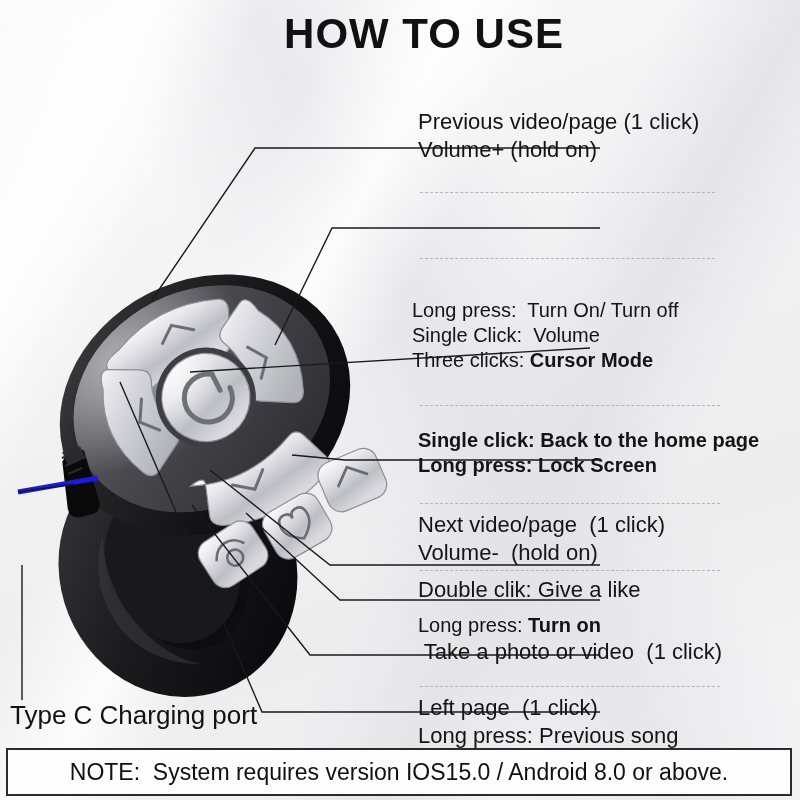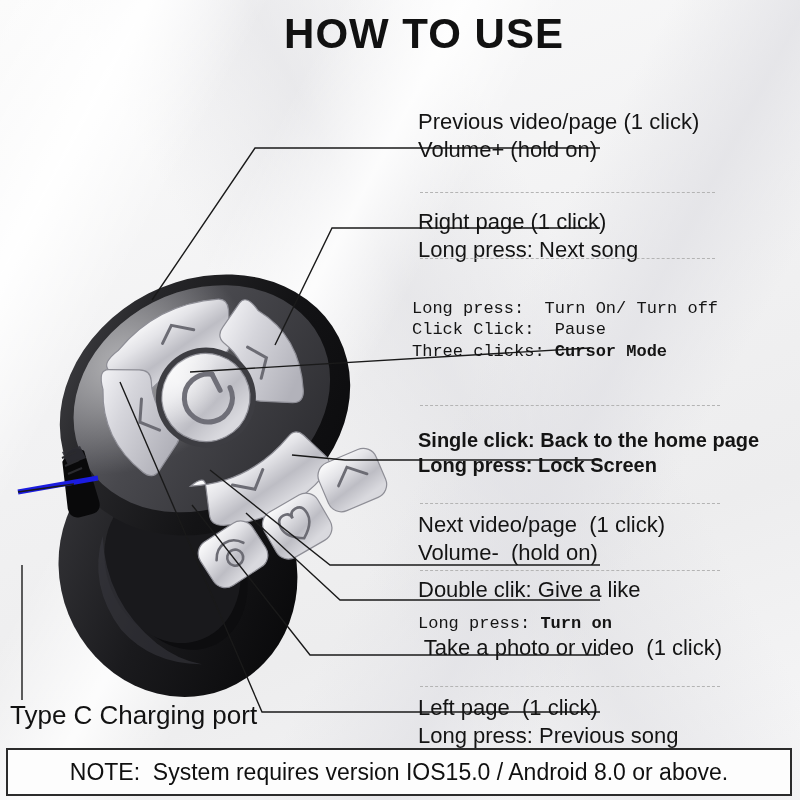--- a/index.html
+++ b/index.html
@@ -24,21 +24,21 @@
     font-size:42px;font-weight:bold;letter-spacing:1px;color:#111;
     font-family:"Liberation Sans", sans-serif;
     padding-left:24px;
   }
   
   #device-svg,#leader-svg{position:absolute;left:0;top:0;width:800px;height:800px;}
   #leader-svg{pointer-events:none;}
   
   .block{position:absolute;left:418px;color:#141414;}
   .block .ln{white-space:pre;line-height:1.26;}
-  .r-reg{font-size:17px;font-weight:400;font-family:Liberation Mono, monospace;}
+  .r-reg{font-size:20px;font-weight:400;}
   .r-bold{font-size:20px;font-weight:bold;}
   .r-big{font-size:22px;font-weight:400;}
   .r-bigb{font-size:22px;font-weight:normal;}
   .dash{
     position:absolute;left:420px;height:0;border-top:1.6px dashed #b4b4b4;
   }
   
   #portlabel{
     position:absolute;left:10px;top:700px;font-size:26px;color:#121212;
     font-weight:400;white-space:pre;
@@ -181,29 +181,25 @@
       <path d="M22 565 L22 700" stroke="#1a1a1a"></path>
     </g>
   </svg>
 
   <div class="block" style="top:108px">
     <div class="ln r-big">Previous video/page (1 click)</div>
     <div class="ln r-big">Volume+ (hold on)</div>
   </div>
   <div class="dash" style="top:192px;width:295px"></div>
 
-  <div class="block" style="top:208px">
-    <div class="ln r-big">Right page (1 click)</div>
-    <div class="ln r-big">Long press: Next song</div>
-  </div>
   <div class="dash" style="top:258px;width:295px"></div>
 
   <div class="block" style="top:298px;left:412px">
     <div class="ln r-reg">Long press:  Turn On/ Turn off</div>
-    <div class="ln r-reg">Click Click:  Pause</div>
+    <div class="ln r-reg">Single Click:  Volume</div>
     <div class="ln r-reg"><span>Three clicks: </span><b>Cursor Mode</b></div>
   </div>
   <div class="dash" style="top:405px;width:300px"></div>
 
   <div class="block" style="top:428px;left:418px">
     <div class="ln r-bold">Single click: Back to the home page</div>
     <div class="ln r-bold">Long press: Lock Screen</div>
   </div>
   <div class="dash" style="top:503px;width:300px"></div>
 

